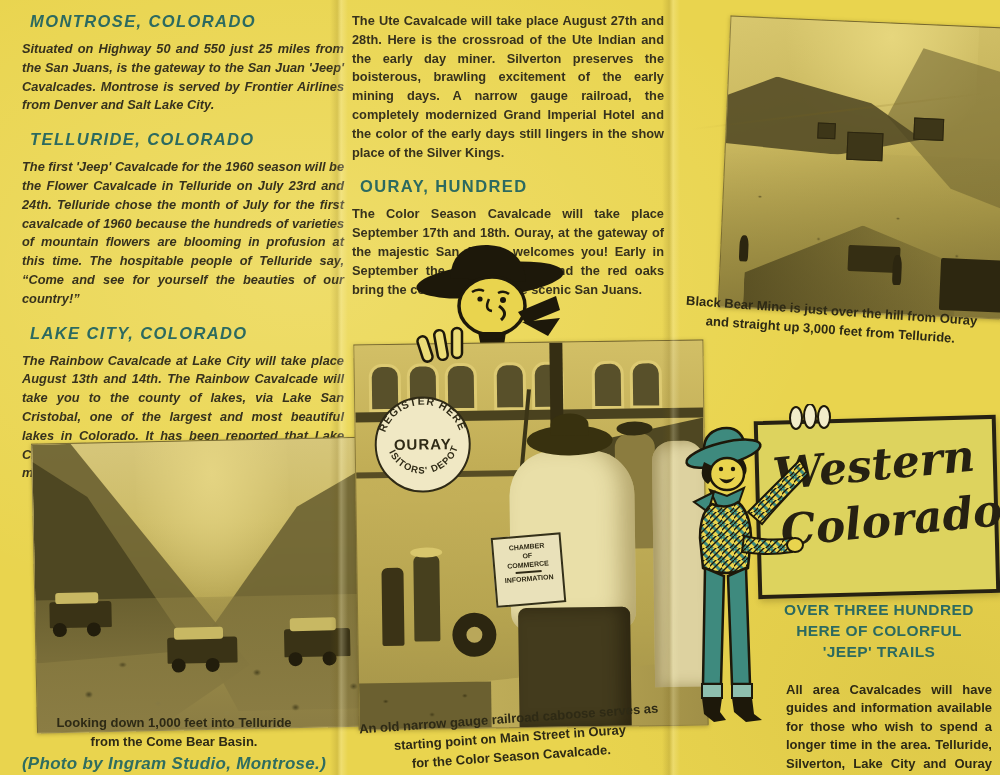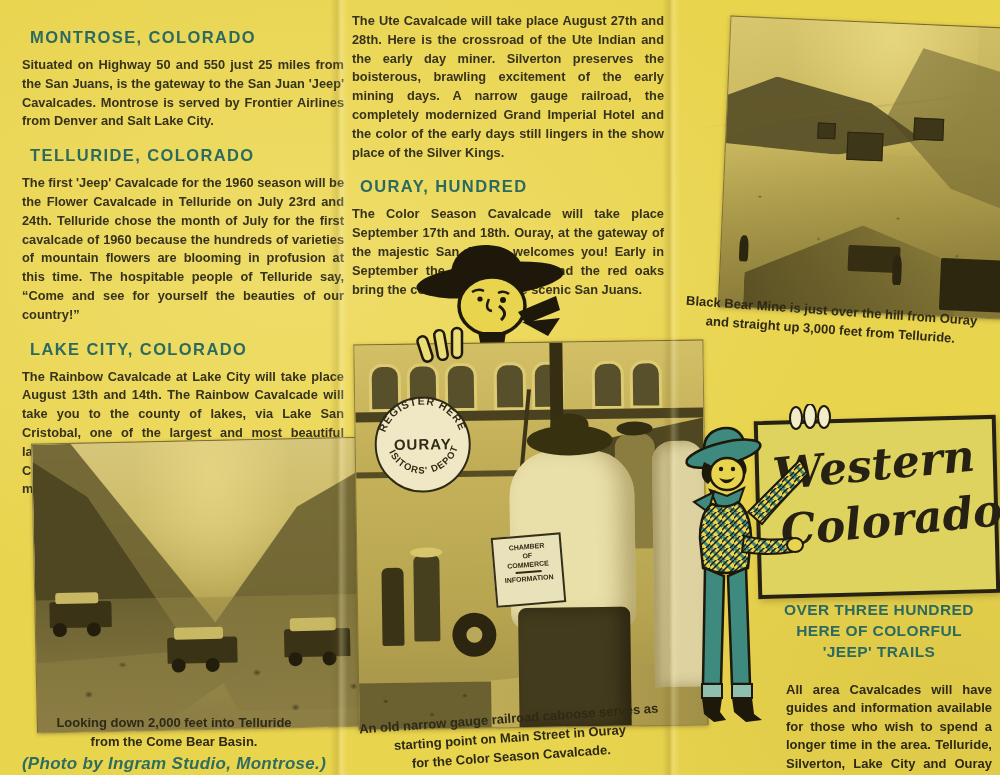--- a/index.html
+++ b/index.html
@@ -11,21 +11,21 @@
       #e9d44e;}
   
   .crease{position:absolute;top:0;bottom:0;width:18px;pointer-events:none;z-index:40;}
   .crease-1{left:330px;background:linear-gradient(90deg,transparent,rgba(110,90,20,.16) 40%,rgba(255,248,200,.28) 62%,transparent);}
   .crease-2{left:662px;background:linear-gradient(90deg,transparent,rgba(110,90,20,.18) 40%,rgba(255,248,200,.25) 62%,transparent);}
   .crease-d{position:absolute;pointer-events:none;z-index:40;height:2px;
     background:linear-gradient(90deg,transparent,rgba(120,98,25,.22),transparent);}
 
   
   .col{position:absolute;}
-  .col-left{left:22px;top:28px;width:322px;}
+  .col-left{left:22px;top:12px;width:322px;font-style:italic;}
   .col-mid{left:352px;top:12px;width:312px;}
   h2.city{font-size:16.5px;letter-spacing:1.4px;color:#2c6a60;margin:0 0 9px 8px;font-weight:bold;}
   .col p{font-size:12.8px;line-height:1.47;color:#37321d;font-weight:bold;
     text-align:justify;margin:0 0 15px 0;}
   .col h2 + p{margin-top:0;}
 
   
   .caption{position:absolute;text-align:center;color:#2e2a15;font-weight:bold;font-size:13px;line-height:1.45;z-index:30;}
   .caption .credit{color:#2f6d60;font-style:italic;font-weight:bold;font-size:17px;letter-spacing:.3px;}
   .caption-mine{left:668px;top:302px;width:326px;transform:rotate(4deg);}
@@ -218,21 +218,21 @@
     <div class="pv-haze"></div>
     <div class="pv-mtl"></div>
     <div class="pv-mtl2"></div>
     <div class="pv-mtr"></div>
     <div class="pv-rocks"></div>
     <div class="pv-jeep pv-j1"></div>
     <div class="pv-jeep pv-j2"></div>
     <div class="pv-jeep pv-j3"></div>
   </figure>
   <div class="caption caption-valley">
-    <div>Looking down 2,000 feet into Telluride</div>
+    <div>Looking down 1,000 feet into Telluride</div>
     <div>from the Come Bear Basin.</div>
     <div class="credit">(Photo by Ingram Studio, Montrose.)</div>
   </div>
 
   <svg class="cowboy-head" viewBox="0 0 170 120">
     <ellipse cx="84" cy="44" rx="74" ry="17" fill="#1d180a" transform="rotate(-6 84 44)"></ellipse>
     <path d="M 44,42 Q 46,8 82,9 Q 118,11 120,46 Z" fill="#1d180a"></path>
     <ellipse cx="86" cy="70" rx="33" ry="29" fill="#e9d44e" stroke="#1d180a" stroke-width="3.5"></ellipse>
     <path d="M 66,56 Q 72,52 78,55" stroke="#1d180a" stroke-width="2.5" fill="none"></path>
     <path d="M 92,57 Q 98,54 103,58" stroke="#1d180a" stroke-width="2.5" fill="none"></path>

